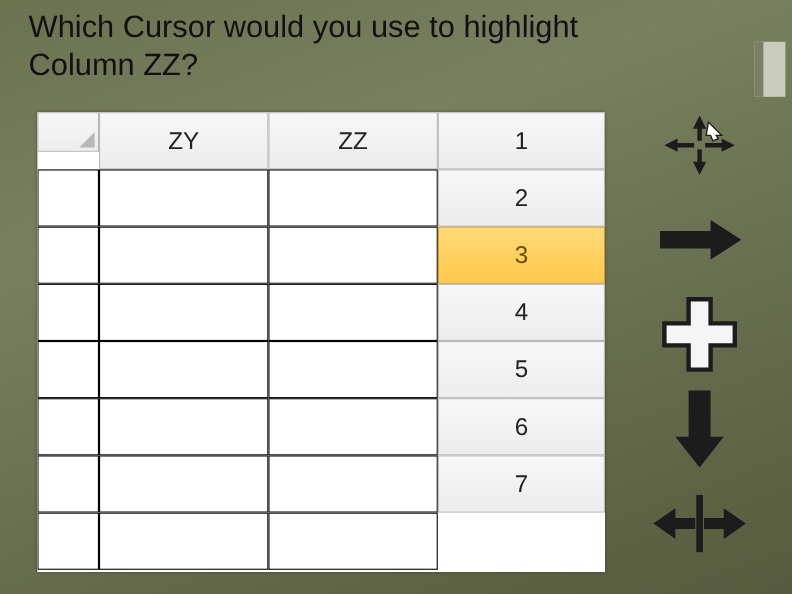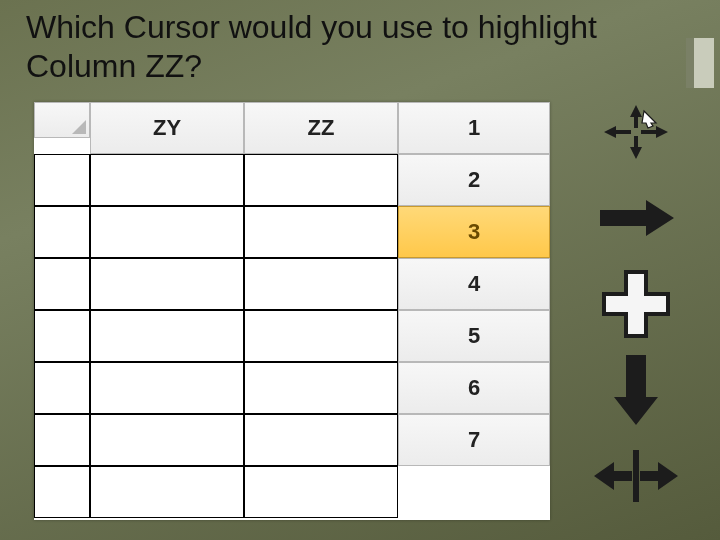--- a/index.html
+++ b/index.html
@@ -6,21 +6,21 @@
   html, body { width: 720px; height: 540px; overflow: hidden; }
   body {
     font-family: Arial, Helvetica, sans-serif;
     background: linear-gradient(160deg, #6b7250 0%, #788060 30%, #555b3c 100%);
     position: relative;
     color: #222;
   }
   .title {
     position: absolute;
     top: 8px; left: 26px; right: 120px;
-    font-size: 32px;
+    font-size: 28px;
     line-height: 1.22;
     color: #111;
     font-weight: 400;
   }
   .side-accent {
     position: absolute;
     top: 38px; right: 6px;
     width: 28px; height: 50px;
     background: #c9ccbb;
     border-left: 8px solid #7a8066;
@@ -73,21 +73,20 @@
     position: absolute;
     right: 3px; bottom: 3px;
     width: 0; height: 0;
     border-left: 14px solid transparent;
     border-bottom: 14px solid #b8b8b8;
   }
   .grid {
     display: grid;
     grid-template-columns: 56px 154px 154px 152px;
     grid-auto-rows: 36px;
-    font-weight: bold;
   }
   .colhead {
     background: linear-gradient(#f7f7f7,#ececec);
     border: 1px solid #b8b8b8;
     display: flex; align-items: center; justify-content: center;
     font-size: 22px;
     color: #222;
   }
   .rowhead {
     background: linear-gradient(#f7f7f7,#ececec);

